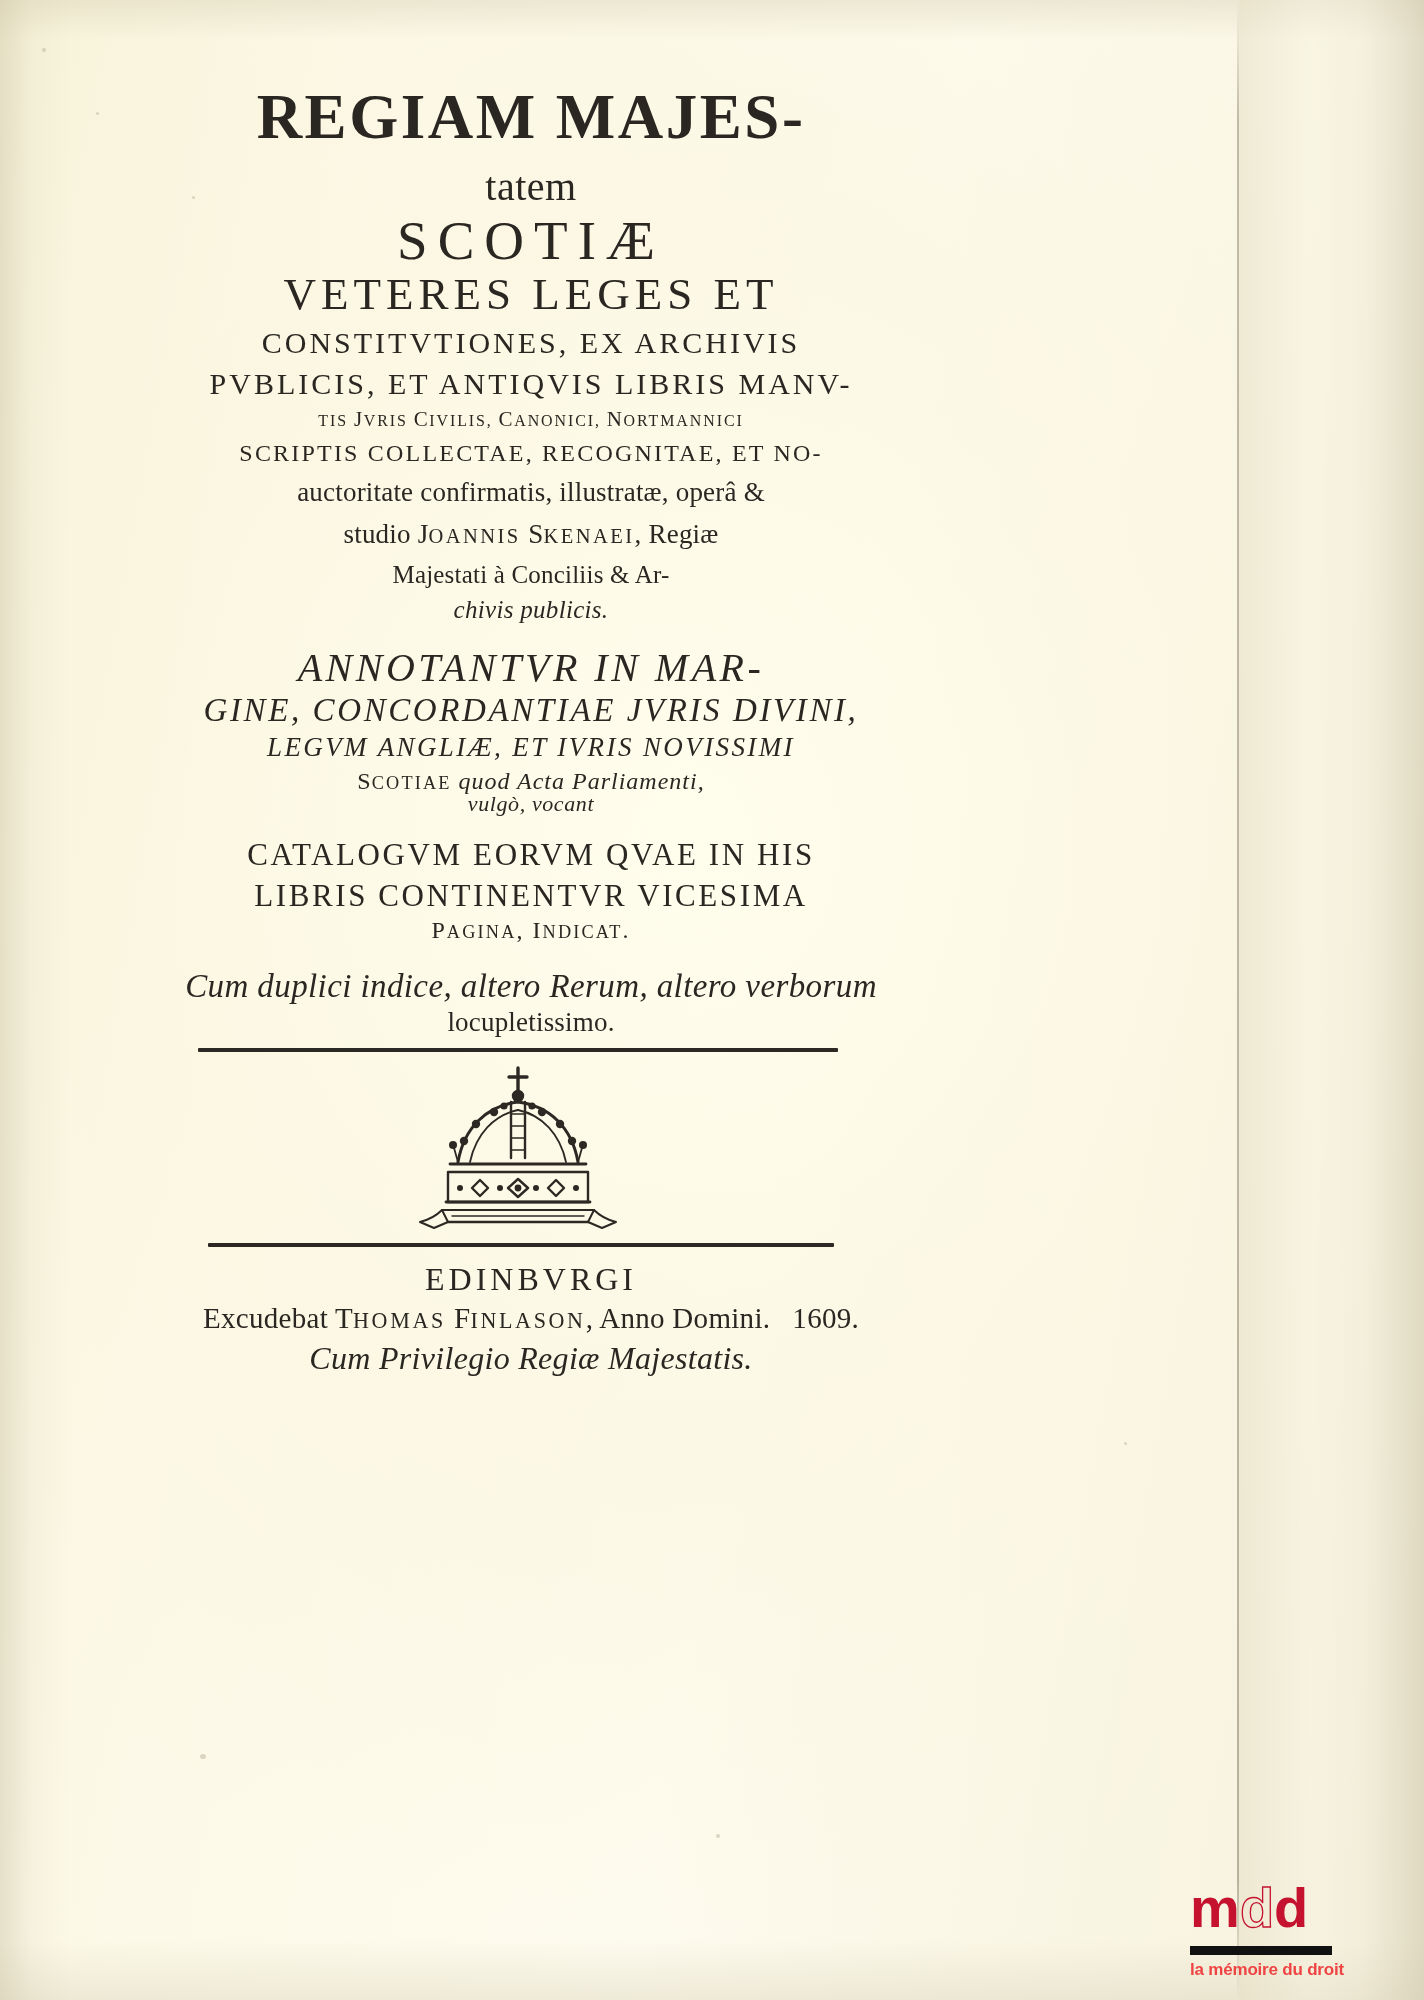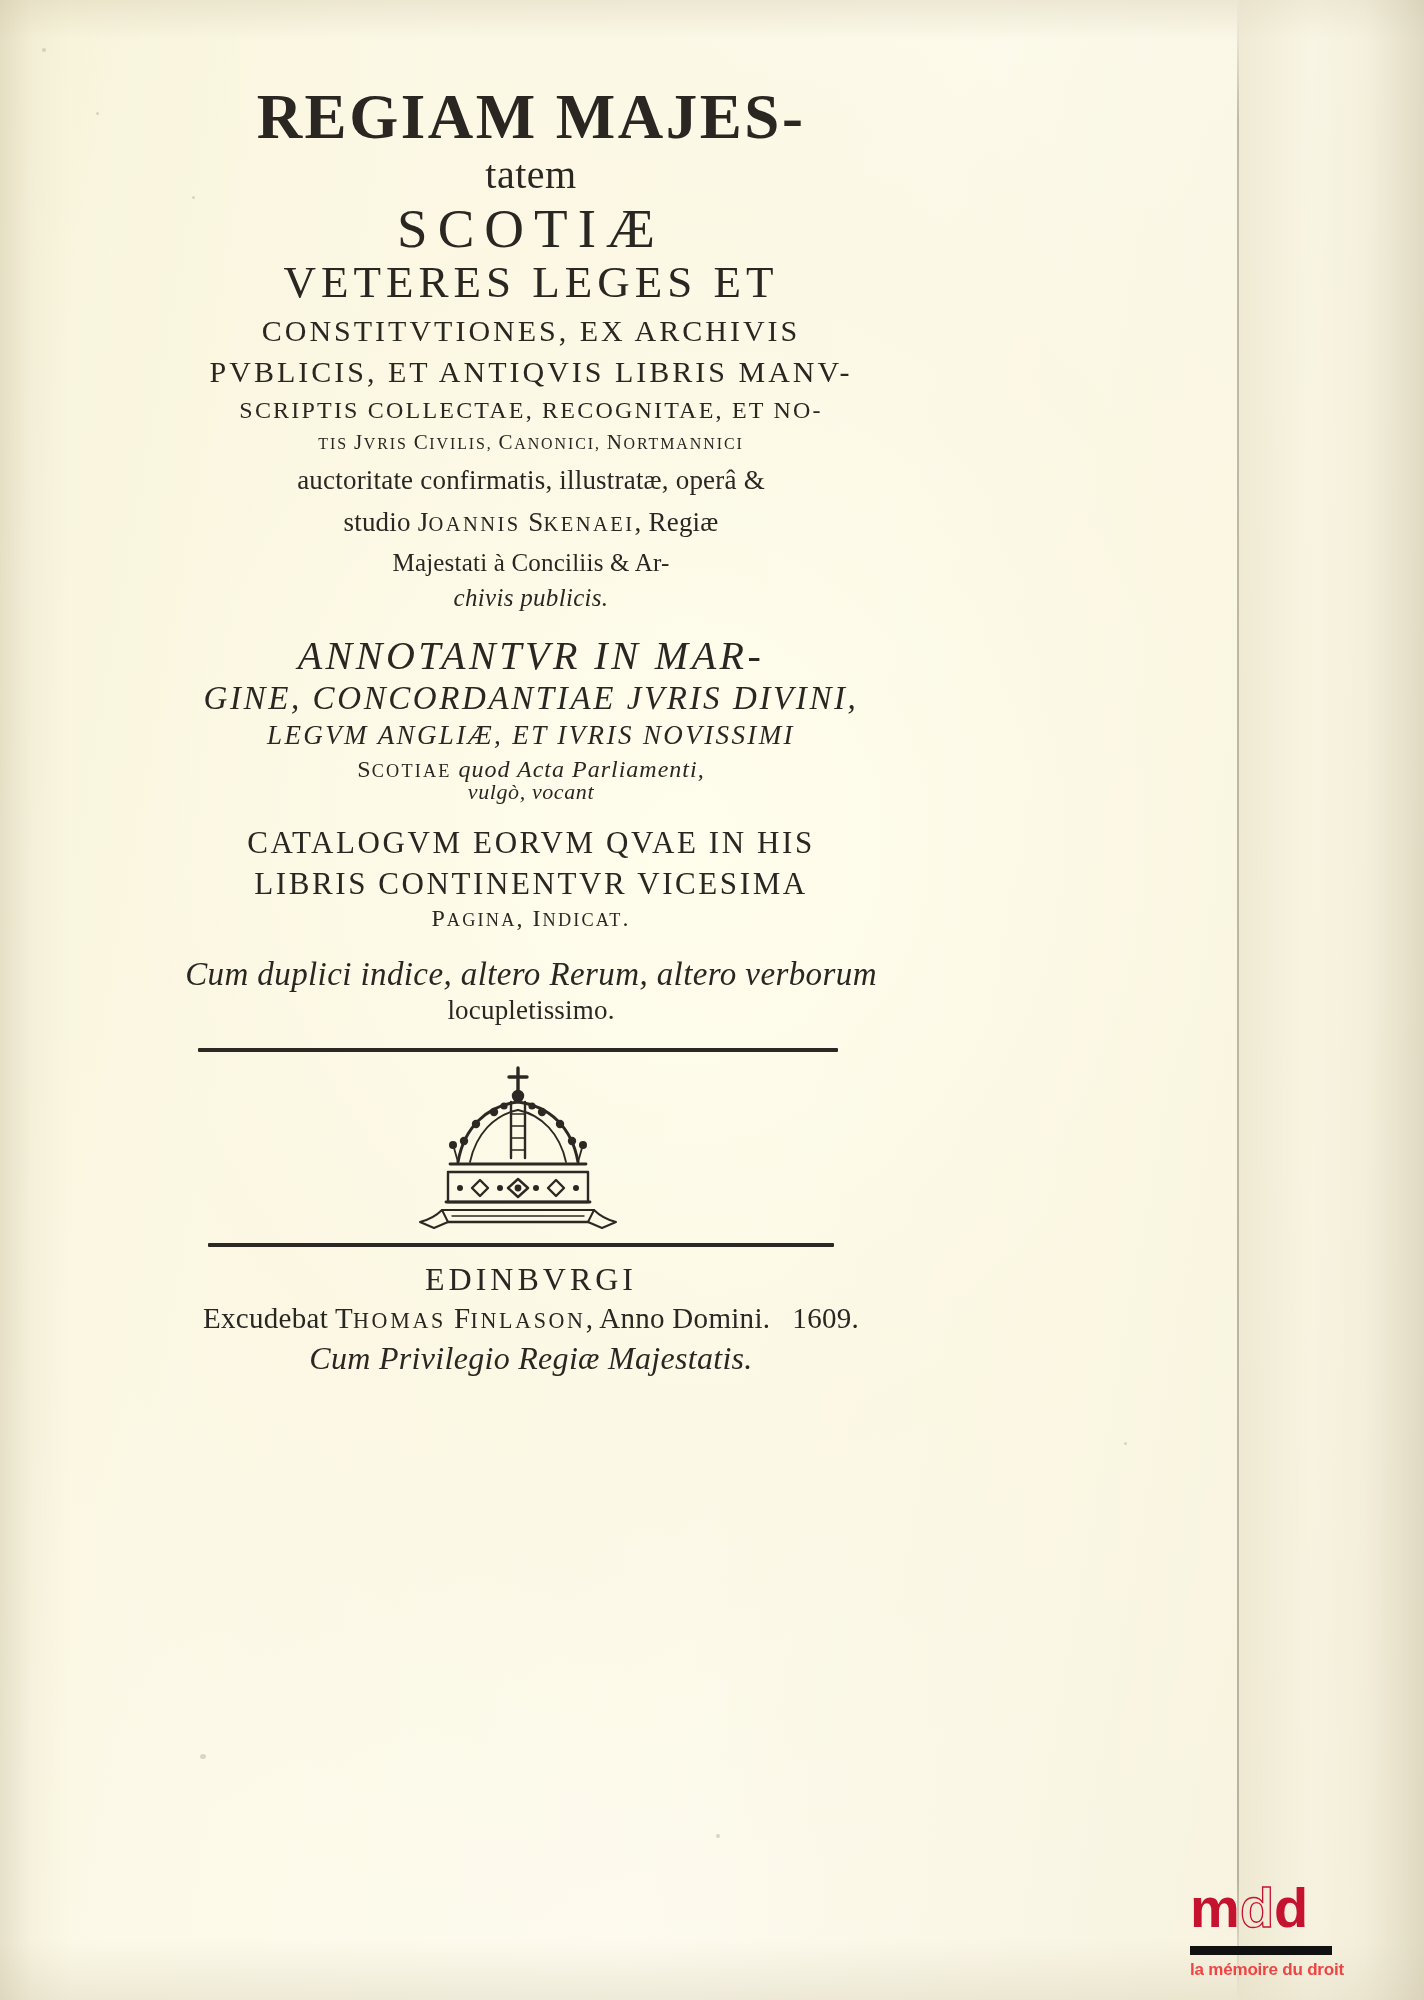--- a/index.html
+++ b/index.html
@@ -84,21 +84,21 @@
   
   .t-mega {
     font-size: 63px;
     letter-spacing: 2.5px;
     font-weight: 700;
     margin-bottom: 4px;
   }
   .t-tatem {
     font-size: 40px;
     letter-spacing: 0.5px;
-    margin-top: 6px;
+    margin-top: 18px;
     margin-bottom: 4px;
   }
   .t-scotiae {
     font-size: 55px;
     letter-spacing: 10px;
     margin-top: 6px;
     margin-bottom: 2px;
   }
   .t-big-caps {
     font-size: 45px;
@@ -301,23 +301,23 @@
 
   <div class="title-block">
 
     <p class="ln t-mega">REGIAM MAJES-</p>
     <p class="ln t-tatem">tatem</p>
     <p class="ln t-scotiae">SCOTIÆ</p>
     <p class="ln t-big-caps">VETERES LEGES ET</p>
 
     <p class="ln t-caps-a">CONSTITVTIONES, EX ARCHIVIS</p>
     <p class="ln t-caps-a">PVBLICIS, ET ANTIQVIS LIBRIS MANV-</p>
+    <p class="ln t-caps-c"><span class="smallcap">TIS </span><span>J</span><span class="smallcap">VRIS </span><span>C</span><span class="smallcap">IVILIS, </span><span>C</span><span class="smallcap">ANONICI, </span><span>N</span><span class="smallcap">ORTMANNICI</span></p>
+
     <p class="ln t-caps-b">SCRIPTIS COLLECTAE, RECOGNITAE, ET NO-</p>
-
-    <p class="ln t-caps-c"><span class="smallcap">TIS </span><span>J</span><span class="smallcap">VRIS </span><span>C</span><span class="smallcap">IVILIS, </span><span>C</span><span class="smallcap">ANONICI, </span><span>N</span><span class="smallcap">ORTMANNICI</span></p>
 
     <p class="ln t-roman-mixed">auctoritate confirmatis, illustratæ, operâ &amp;</p>
 
     <p class="ln t-roman-mixed"><span>studio </span><span>J</span><span class="smallcap">OANNIS </span><span>S</span><span class="smallcap">KENAEI</span><span>, Regiæ</span></p>
 
     <p class="ln t-roman-mixed sm">Majestati à Conciliis &amp; Ar-</p>
     <p class="ln t-ital-small">chivis publicis.</p>
 
     <p class="ln t-swash-1">ANNOTANTVR IN MAR-</p>
     <p class="ln t-swash-2">GINE, CONCORDANTIAE JVRIS DIVINI,</p>

